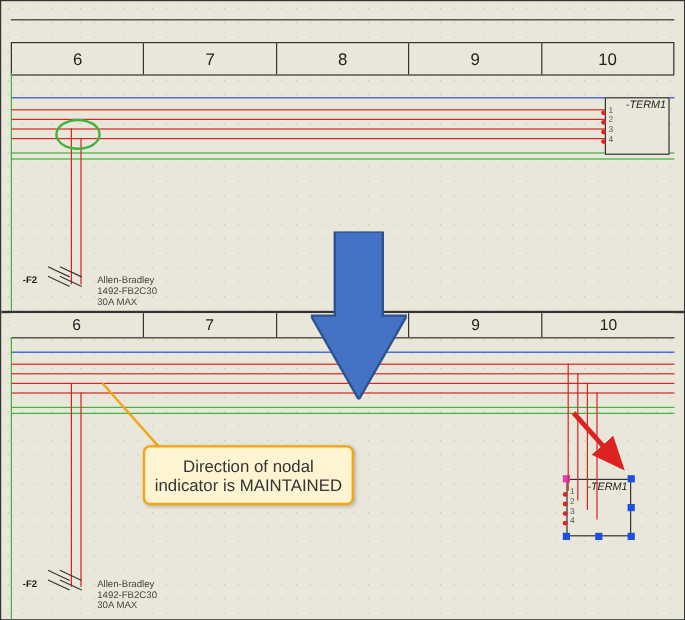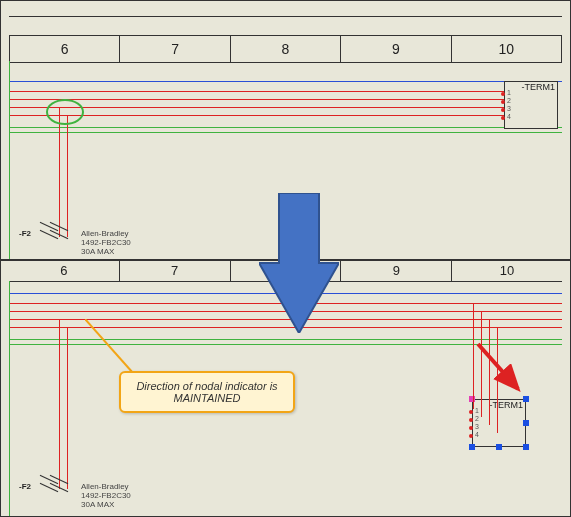--- a/index.html
+++ b/index.html
@@ -43,21 +43,21 @@
   }
   .vwire{position:absolute;width:1px;}
   .vwire.red{background:#d22;}
   .vwire.green{background:#3fb33f;}
   
   .term{
     position:absolute;width:52px;height:46px;
     border:1px solid #333;background:#e8e7d9;
     font-size:9px;color:#222;
   }
-  .term .lbl{position:absolute;top:0;right:2px;}
+  .term .lbl{position:absolute;top:0;right:2px;font-style:italic;}
   .term .pin{position:absolute;left:-4px;width:4px;height:4px;background:#d22;border-radius:2px;}
   .term .pnum{position:absolute;left:2px;font-size:7px;color:#555;}
   
   .handle{position:absolute;width:6px;height:6px;background:#1a4fe2;}
   .handleP{position:absolute;width:6px;height:6px;background:#e23fb4;}
   
   .comp{position:absolute;font-size:8px;color:#444;line-height:9px;}
   .comp .tag{color:#222;font-weight:bold;}
   .fuse-sym{
     position:absolute;width:30px;height:20px;
@@ -68,23 +68,22 @@
     position:absolute;width:34px;height:22px;
     border:2px solid #3fb33f;border-radius:50%;
     background:transparent;
   }
   
   .big-arrow{position:absolute;left:258px;top:192px;width:80px;height:140px;}
   
   .callout{
     position:absolute;left:118px;top:370px;width:160px;
     background:#fff4d2;border:2px solid #f2a516;border-radius:6px;
-    font-size:11px;color:#333;text-align:center;padding:7px 6px;
+    font-size:14px;color:#333;text-align:center;padding:7px 6px;
     box-shadow:1px 1px 3px rgba(0,0,0,.2);
-    font-style:italic;
   }
   
   .red-arrow{position:absolute;left:472px;top:338px;width:60px;height:60px;}
   
   .divider{position:absolute;left:0;right:0;top:258px;height:2px;background:#333;}
   .ruler2{
     position:absolute;left:8px;right:8px;top:260px;height:20px;
     background:#e8e7d9;border-bottom:1px solid #333;
     display:flex;
   }

